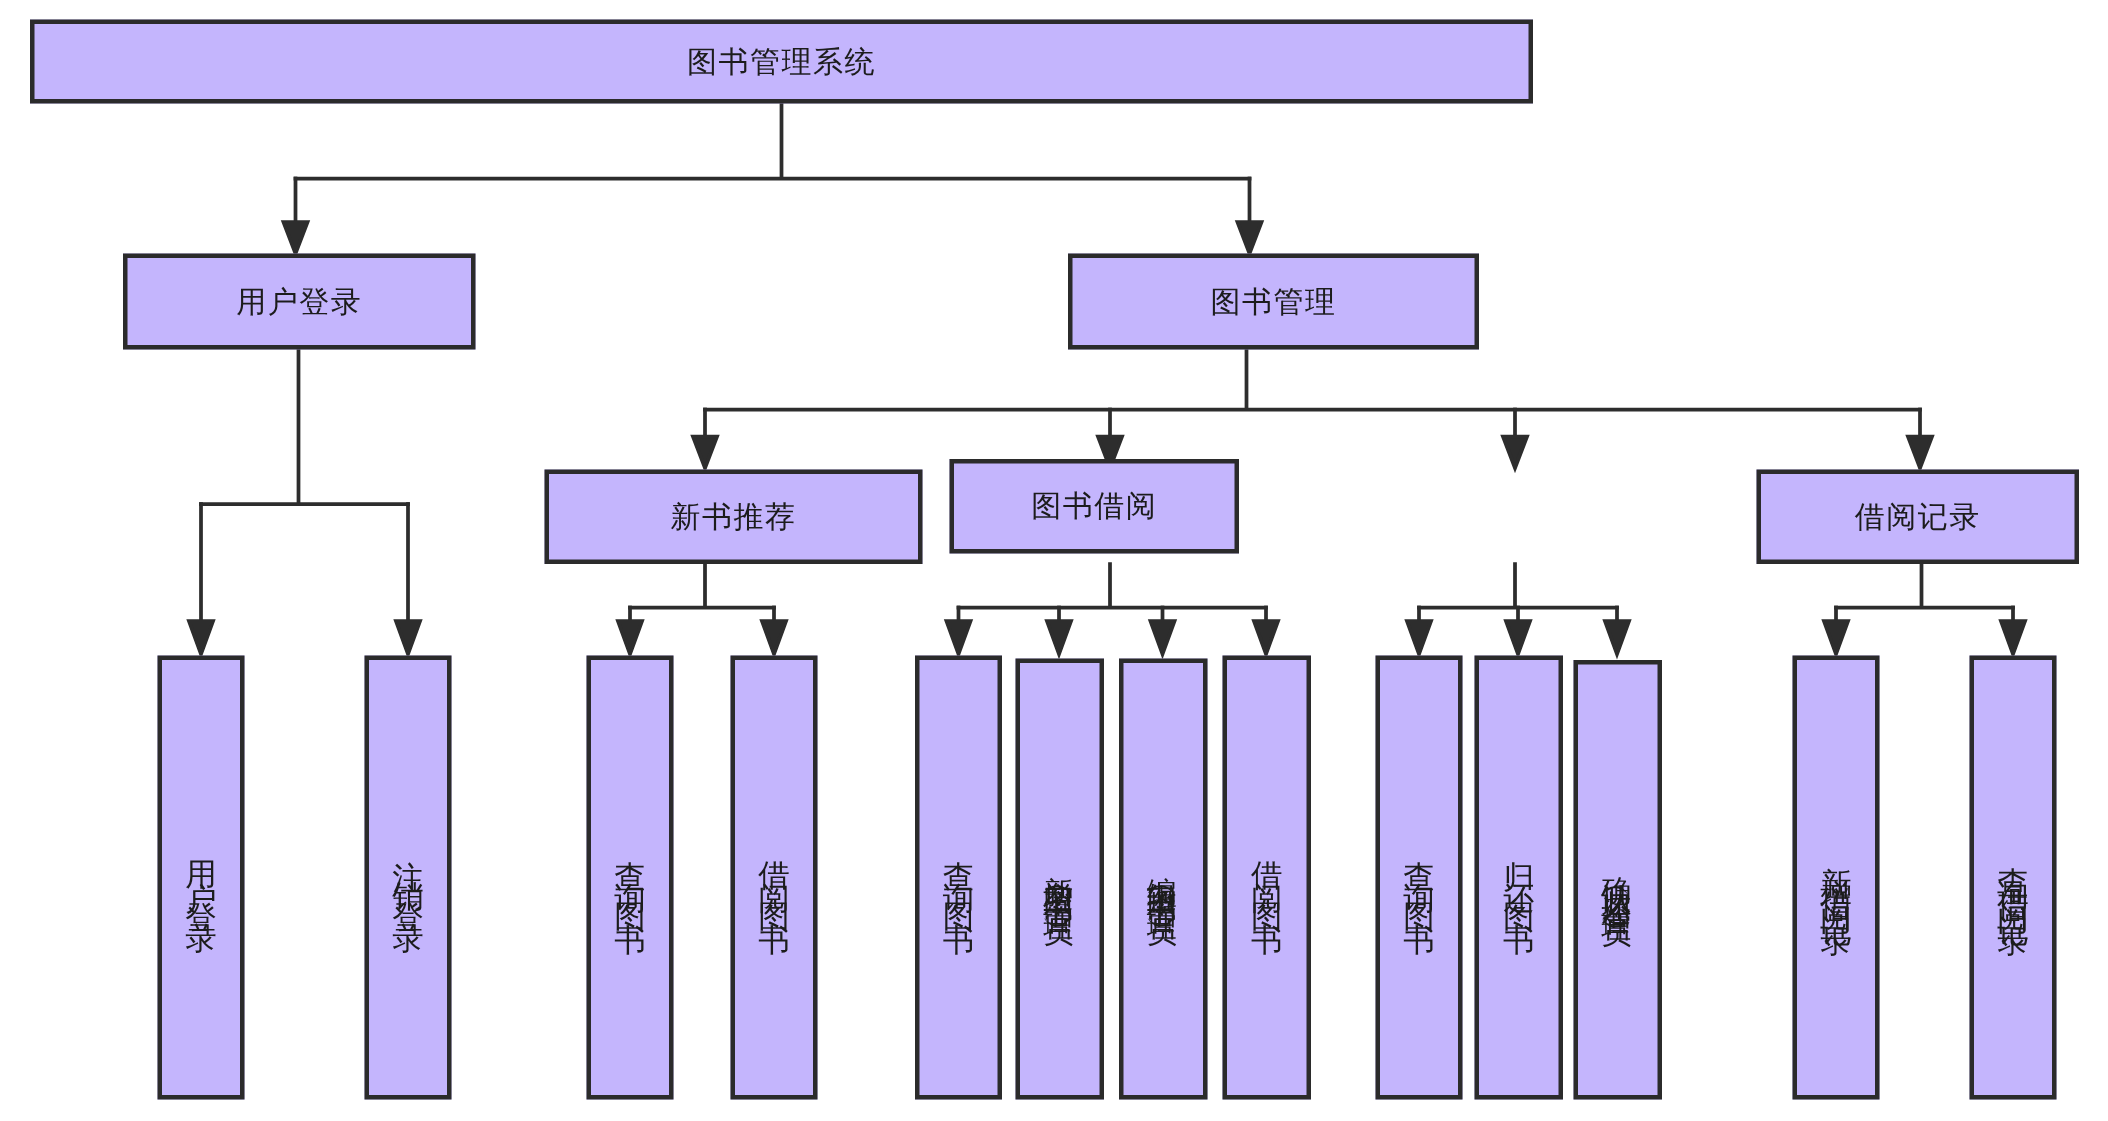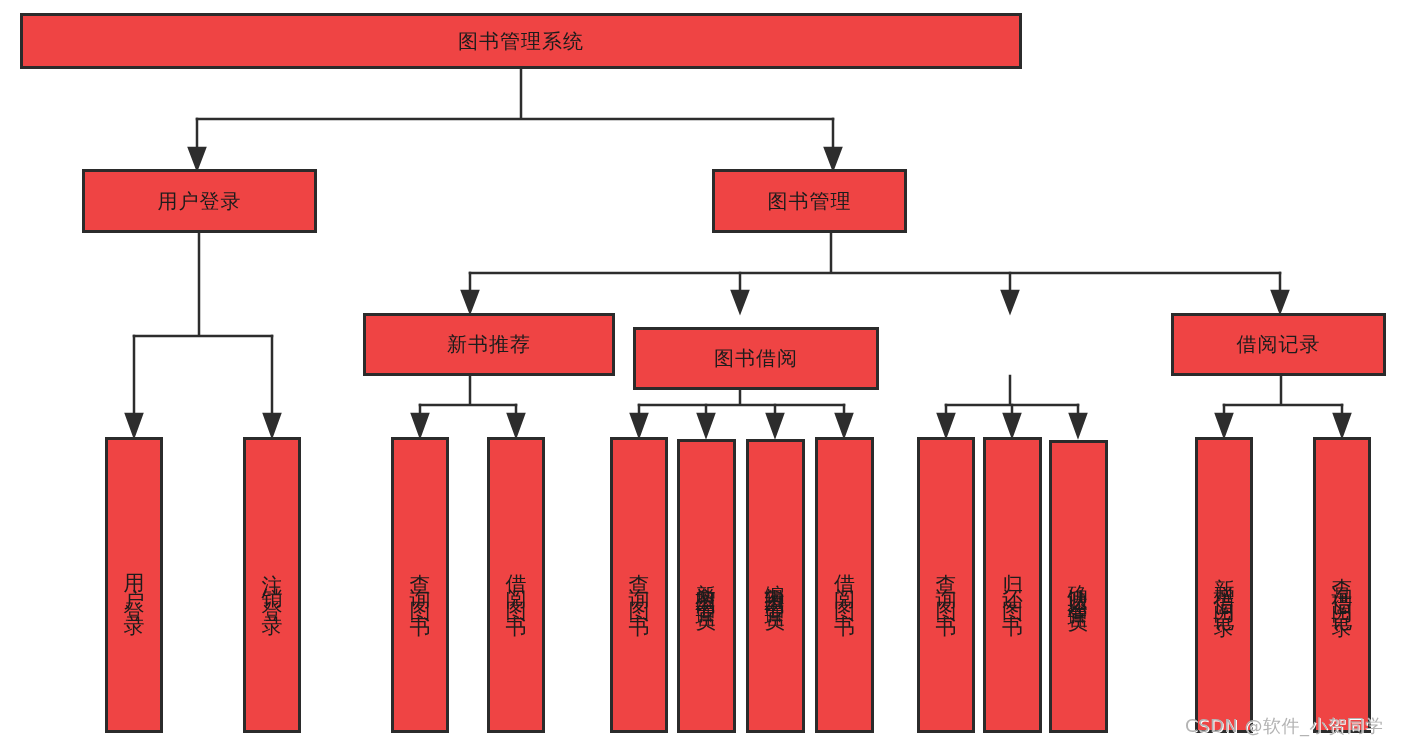--- a/index.html
+++ b/index.html
@@ -9,21 +9,21 @@
     height: 747px;
     background: #ffffff;
     font-family: "DejaVu Sans", "Liberation Sans", sans-serif;
     overflow: hidden;
   }
   .wires { position: absolute; left: 0; top: 0; }
   .box {
     position: absolute;
     box-sizing: border-box;
     border: 3px solid #2b2b2b;
-    background: #ef4444;
+    background: #c4b5fd;
     display: flex;
     align-items: center;
     justify-content: center;
     color: #1c1c1c;
   }
   .hbox { font-size: 20px; letter-spacing: 1px; }
   .root { border-width: 3px; }
   .leaf {
     writing-mode: vertical-rl;
     text-orientation: mixed;
@@ -106,28 +106,28 @@
     </g>
   </svg>
 
   <div class="box hbox root" style="left:20px;top:13px;width:1002px;height:56px">
     <span>图书管理系统</span>
   </div>
 
   <div class="box hbox" style="left:82px;top:169px;width:235px;height:64px">
     <span>用户登录</span>
   </div>
-  <div class="box hbox" style="left:712px;top:169px;width:195px;height:64px">
+  <div class="box hbox" style="left:712px;top:169px;width:274px;height:64px">
     <span>图书管理</span>
   </div>
 
   <div class="box hbox" style="left:363px;top:313px;width:252px;height:63px">
     <span>新书推荐</span>
   </div>
-  <div class="box hbox" style="left:633px;top:327px;width:246px;height:63px">
+  <div class="box hbox" style="left:633px;top:306px;width:193px;height:63px">
     <span>图书借阅</span>
   </div>
   <div class="box hbox" style="left:1171px;top:313px;width:215px;height:63px">
     <span>借阅记录</span>
   </div>
 
   <div class="box leaf" style="left:105px;top:437px;width:58px;height:296px">
     <span>用户登录</span>
   </div>
   <div class="box leaf" style="left:243px;top:437px;width:58px;height:296px">
@@ -164,15 +164,14 @@
     <span>确认归还（管理员）</span>
   </div>
 
   <div class="box leaf leaf-med" style="left:1195px;top:437px;width:58px;height:296px">
     <span>新增借阅记录</span>
   </div>
   <div class="box leaf leaf-med" style="left:1313px;top:437px;width:58px;height:296px">
     <span>查询借阅记录</span>
   </div>
 
-  <div class="watermark">CSDN @软件_小贺同学</div>
 
 </div>
 
 </body></html>

